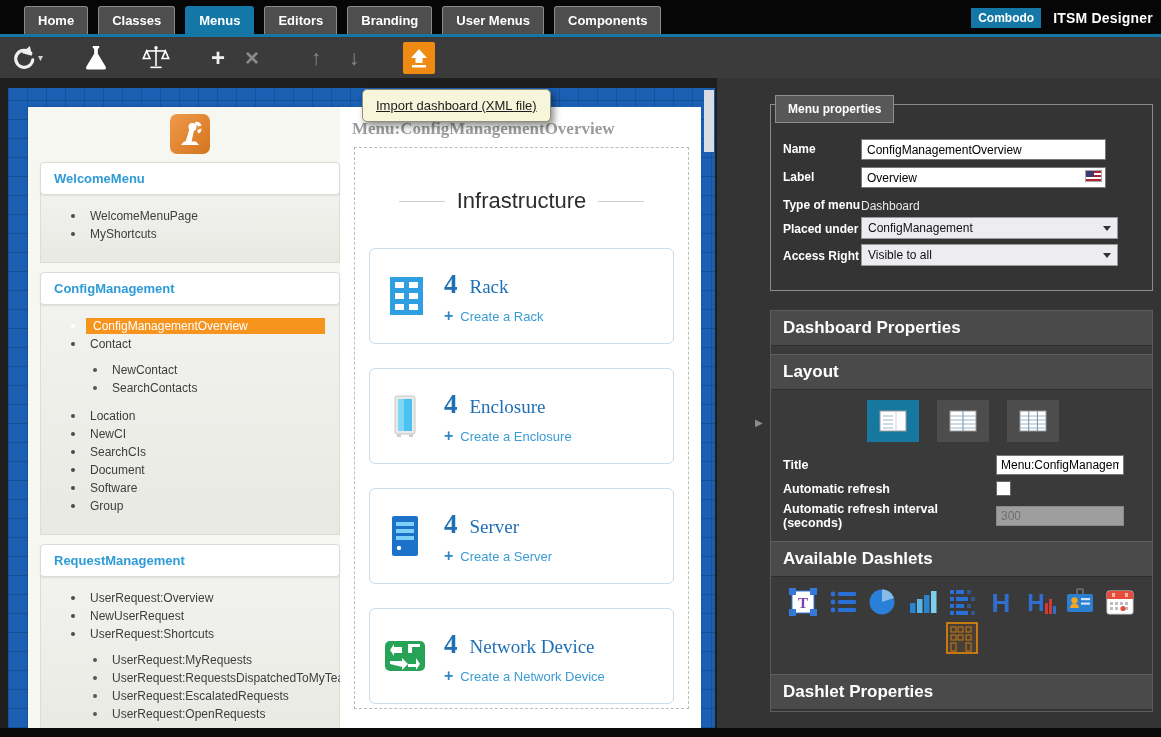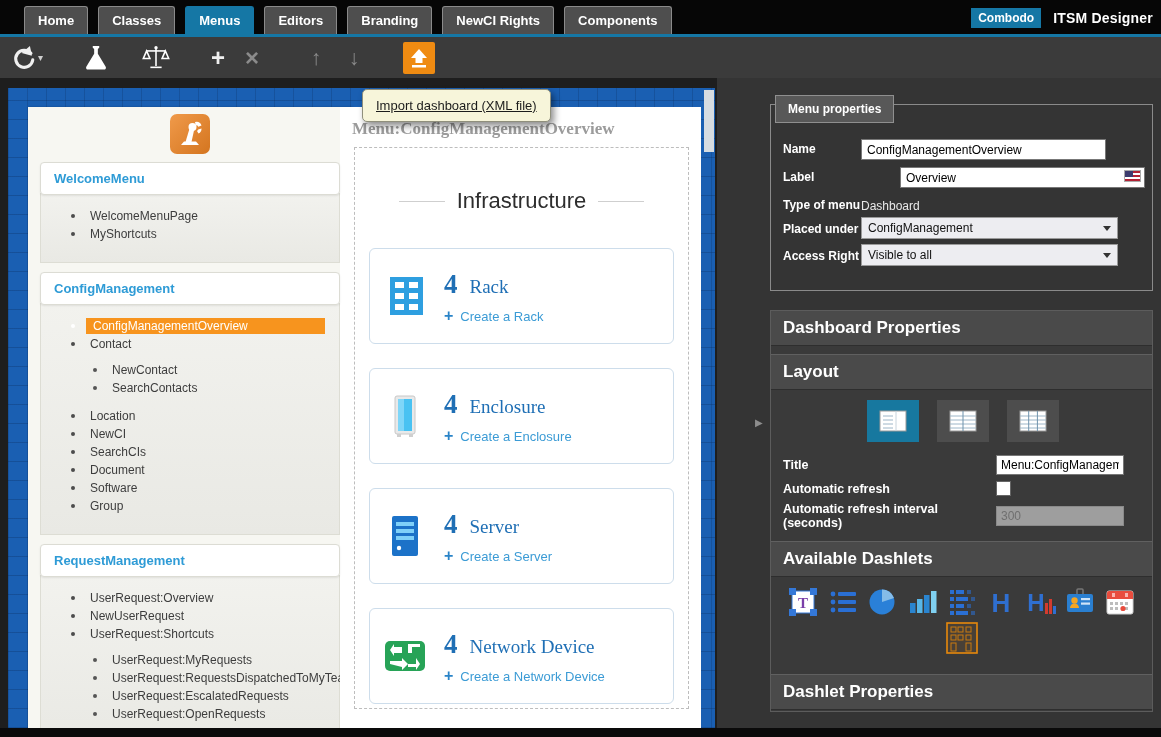--- a/index.html
+++ b/index.html
@@ -79,21 +79,21 @@
   
   #mp-tab{position:absolute;left:775px;top:95px;z-index:5;background:#585858;border:1px solid #8f8f8f;
           color:#fff;font-weight:bold;font-size:12px;padding:6px 12px;}
   #mp-box{position:absolute;left:770px;top:104px;width:383px;height:187px;border:1px solid #8a8a8a;
           padding:34px 0 0 0;box-sizing:border-box;}
   .mrow{display:flex;padding:0 12px;margin-bottom:7px;}
   .mrow .flabel{flex:none;width:78px;color:#fff;font-weight:bold;font-size:12px;line-height:15px;padding-top:3px;}
   .mrow .fvalue{color:#e8e8e8;font-size:12px;padding-top:4px;}
   .tinput{width:233px;height:17px;border:1px solid #777;background:#fff;color:#000;font-size:12px;
           padding:1px 5px;font-family:"Liberation Sans",sans-serif;}
-  .inwrap{position:relative;width:245px;margin-left:39px;}
+  .inwrap{position:relative;width:245px;}
   .inwrap .tinput{width:233px;padding-right:24px;width:214px;}
   .flag{position:absolute;right:4px;top:3px;width:17px;height:12px;
         background:repeating-linear-gradient(180deg,#b22234 0 2px,#fff 2px 4px);border:1px solid #aaa;box-sizing:border-box;}
   .flag::after{content:"";position:absolute;left:0;top:0;width:8px;height:6px;background:#3c3b6e;}
   .selbox{width:243px;height:20px;background:#ededf1;border:1px solid #9a9a9a;display:flex;align-items:center;
           justify-content:space-between;padding:0 6px;font-size:12px;color:#111;cursor:pointer;box-sizing:content-box;}
   .chev{width:0;height:0;border:4px solid transparent;border-top:5px solid #333;margin-top:4px;}
 
   #dash-panel{position:absolute;left:770px;top:310px;width:383px;height:402px;border:1px solid #5c5c5c;
               background:#3a3a3a;box-sizing:border-box;overflow:hidden;}
@@ -117,21 +117,21 @@
 </head>
 <body>
 
 <div id="header">
   <div id="main-tabs">
       <div class="tab">Home</div>
       <div class="tab">Classes</div>
       <div class="tab active">Menus</div>
       <div class="tab">Editors</div>
       <div class="tab">Branding</div>
-      <div class="tab">NewCI Rights</div>
+      <div class="tab">User Menus</div>
       <div class="tab">Components</div>
     </div>
   <div id="brand">
     <span class="badge">Combodo</span>
     <span class="title">ITSM Designer</span>
   </div>
   <div id="accent-line"></div>
 </div>
 
 <div id="toolbar">

